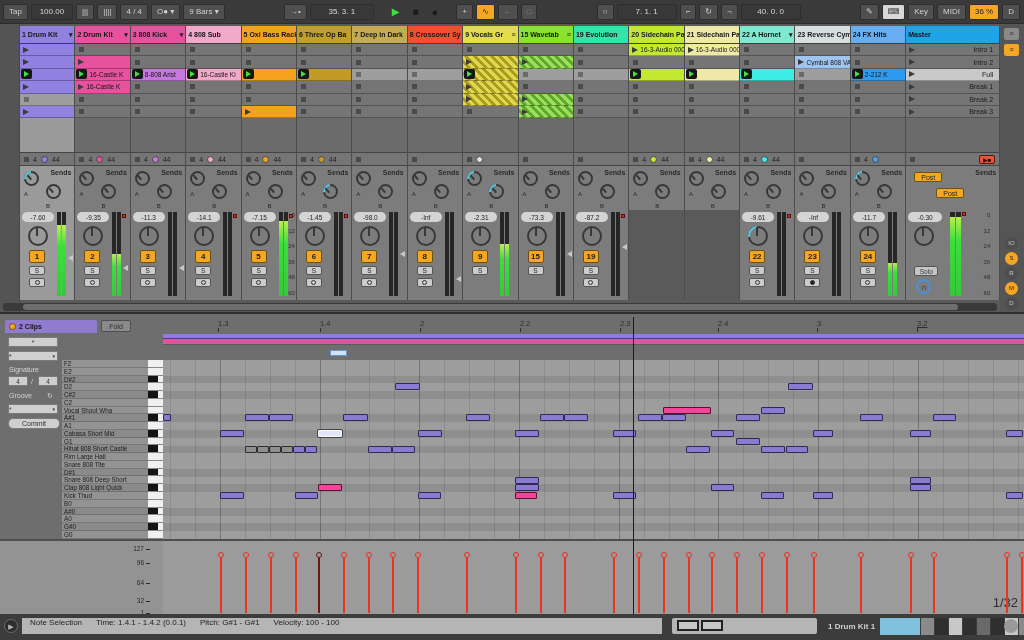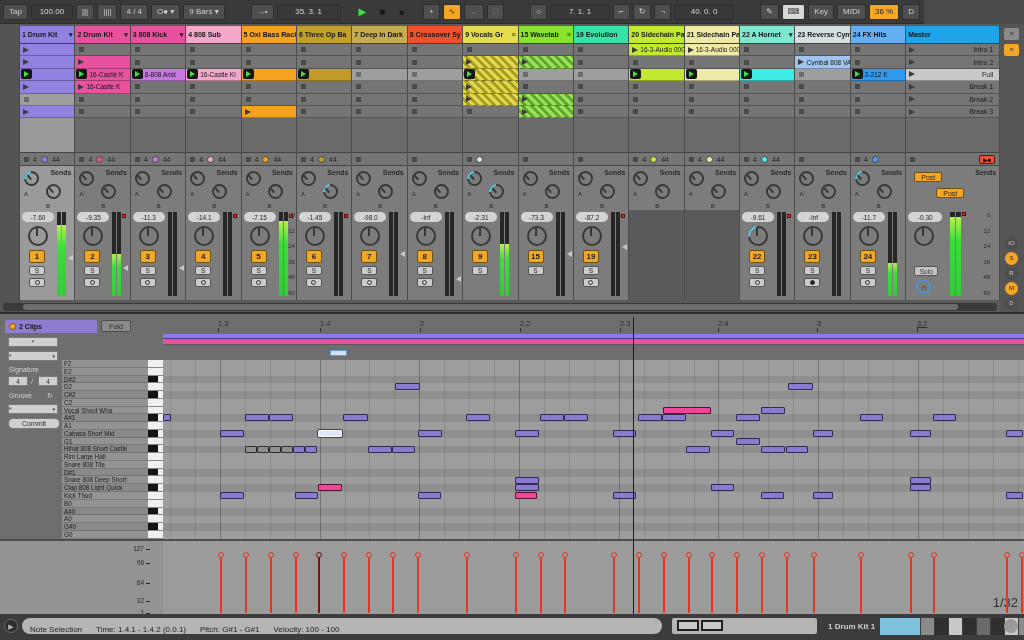--- a/index.html
+++ b/index.html
@@ -1,21 +1,21 @@
 <!DOCTYPE html>
 <html><head>
 <meta charset="utf-8">
 <style>
   * { margin:0; padding:0; box-sizing:border-box; }
   html,body { width:1024px; height:640px; background:#3f3f3f; overflow:hidden;
     font-family:"Liberation Sans", sans-serif; -webkit-font-smoothing:antialiased; }
   #app { position:relative; width:1024px; height:640px; background:#4a4a4a; }
 
   
-  .toolbar { position:absolute; left:0; top:0; width:924px; height:24px; background:#3a3a3a;
+  .toolbar { position:absolute; left:0; top:0; width:1024px; height:24px; background:#3a3a3a;
     display:flex; align-items:center; font-size:8px; color:#c8c8c8; border-bottom:1px solid #2c2c2c;text-align:right; }
   .tb { background:#4f4f4f; border:1px solid #2e2e2e; border-radius:2px; height:16px;
     display:flex; align-items:center; justify-content:center; padding:0 5px; margin-left:3px; color:#cfcfcf; }
   .tb.dark { background:#383838; color:#d8d8d8; }
   .tb.orange { background:#f5a623; color:#222; }
   .tb.lit { background:#d8d8d8; color:#222; }
   .tb.play { color:#3ee13e; font-size:10px; }
   .sp { width:10px; }
   .grow { flex:1; }
 
@@ -145,21 +145,21 @@
   .stem::before { content:""; position:absolute; left:-2px; top:-5px; width:4px; height:4px;
     border:1.5px solid #e83420; border-radius:50%; background:transparent; }
   .stem.seldark { background:#6e1810; } .stem.seldark::before { border-color:#6e1810; }
   .gridlabel { position:absolute; right:6px; bottom:4px; font-size:13px; color:#2e2e2e; }
 
   
   .statusbar { position:absolute; left:0; top:614px; width:1024px; height:26px; background:#3c3c3c; }
   .playcirc { position:absolute; left:4px; top:5px; width:14px; height:14px; border-radius:50%;
     background:#2e2e2e; border:1px solid #6a6a6a; color:#b8b8b8; font-size:7px; text-align:center; line-height:13px; }
   .statstrip { position:absolute; left:22px; top:4px; width:640px; height:16px; background:#b5b5b5;
-    border-radius:8px; font-size:8px; color:#222; display:flex; align-items:flex-end; }
+    border-radius:0; font-size:8px; color:#222; display:flex; align-items:flex-start; }
   .statstrip span { margin-left:14px; white-space:nowrap; }
   .statstrip span:first-child { margin-left:8px; }
   .zoomwidget { position:absolute; left:672px; top:4px; width:145px; height:16px; background:#b5b5b5; border-radius:2px; }
   .zoomwidget i { position:absolute; top:2px; height:11px; border:2px solid #222; background:#c8c8c8; display:block; }
   .clipref { position:absolute; left:828px; top:8px; font-size:8px; color:#cfcfcf; font-weight:bold; white-space:nowrap; }
   .devrow { position:absolute; left:880px; top:4px; height:17px; display:flex; gap:1px; }
   .devcirc { position:absolute; left:1004px; top:5px; width:14px; height:14px; border-radius:50%; background:#9a9a9a; }
 </style>
 </head>
 <body>

